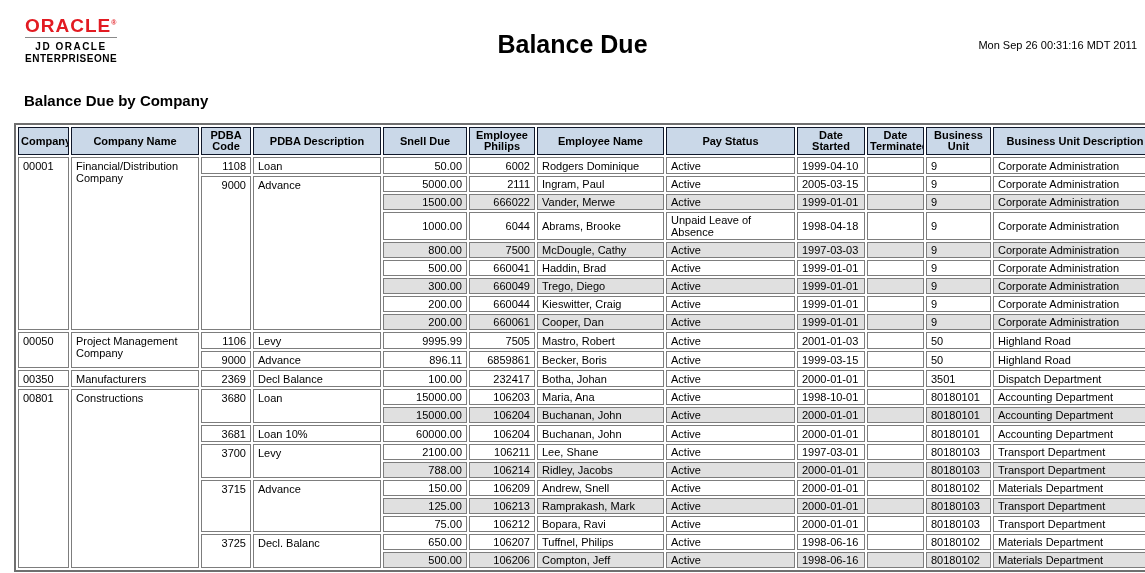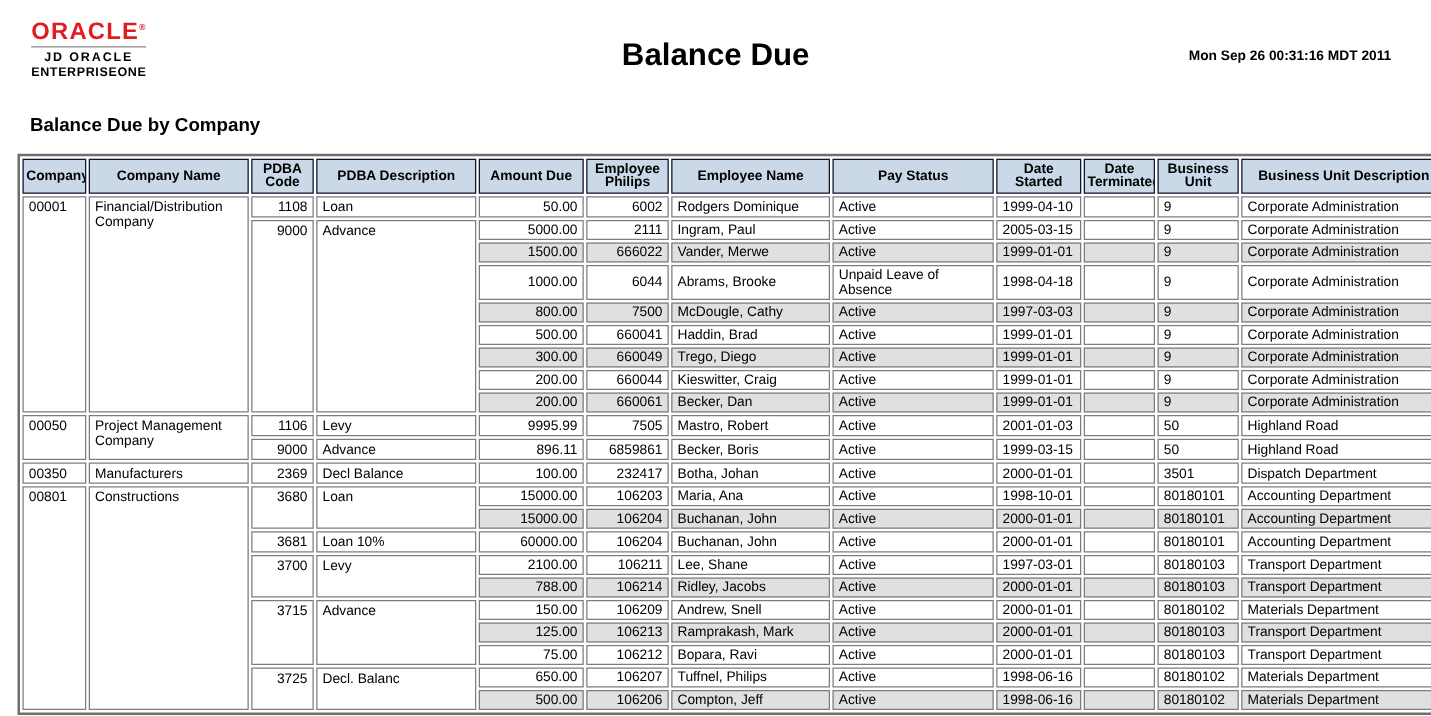--- a/index.html
+++ b/index.html
@@ -8,21 +8,21 @@
     width:1145px; height:573px; position:relative; overflow:hidden;
     font-family:"Liberation Sans", sans-serif; color:#000;
   }
   .logo { position:absolute; top:13px; left:25px; width:92px; text-align:center; }
   .logo-oracle { color:#e21b22; font-weight:bold; font-size:19px; letter-spacing:1px; line-height:20px; white-space:nowrap; }
   .logo-reg { font-size:7px; vertical-align:super; color:#e21b22; }
   .logo-rule { border-bottom:1px solid #8a8a8a; margin:1px 0 3px 0; }
   .logo-l1 { font-size:10px; font-weight:bold; letter-spacing:1.5px; line-height:12px; white-space:nowrap; }
   .logo-l2 { font-size:10px; font-weight:bold; letter-spacing:0.5px; line-height:12px; white-space:nowrap; }
   .report-title { position:absolute; top:30px; left:0; width:100%; text-align:center; font-size:25px; font-weight:bold; }
-  .timestamp { position:absolute; top:39px; right:32px; font-size:11px; font-weight:bold; }
+  .timestamp { position:absolute; top:39px; right:8px; font-size:11px; font-weight:normal; }
   .section-title { position:absolute; top:92px; left:24px; font-size:15px; font-weight:bold; }
 
   table.report {
     position:absolute; top:123px; left:14px; width:1117px;
     table-layout:fixed; border-collapse:separate; border-spacing:2px;
     border:2px solid #6f6f6f; background:#ffffff;
   }
   th {
     background:#cad8e8; border:1px solid #0f172a; font-weight:bold;
     font-size:11px; line-height:11px; vertical-align:middle;
@@ -65,21 +65,21 @@
       <col style="width:57px">
       <col style="width:65px">
       <col style="width:164px">
   </colgroup>
   <thead>
     <tr>
       <th>Company</th>
       <th>Company Name</th>
       <th>PDBA Code</th>
       <th>PDBA Description</th>
-      <th>Amount Due</th>
+      <th>Snell Due</th>
       <th>Employee Philips</th>
       <th>Employee Name</th>
       <th>Pay Status</th>
       <th>Date Started</th>
       <th>Date Terminated</th>
       <th>Business Unit</th>
       <th>Business Unit Description</th>
     </tr>
   </thead>
   <tbody id="report-body">
@@ -165,21 +165,21 @@
         <td>Kieswitter, Craig</td>
         <td>Active</td>
         <td>1999-01-01</td>
         <td></td>
         <td>9</td>
         <td>Corporate Administration</td>
       </tr>
       <tr>
         <td class="num shaded">200.00</td>
         <td class="num shaded">660061</td>
-        <td class="shaded">Becker, Dan</td>
+        <td class="shaded">Cooper, Dan</td>
         <td class="shaded">Active</td>
         <td class="shaded">1999-01-01</td>
         <td class="shaded"></td>
         <td class="shaded">9</td>
         <td class="shaded">Corporate Administration</td>
       </tr>
       <tr>
         <td rowspan="2" class="top">00050</td>
         <td rowspan="2" class="top">Project Management Company</td>
         <td class="num top">1106</td>

